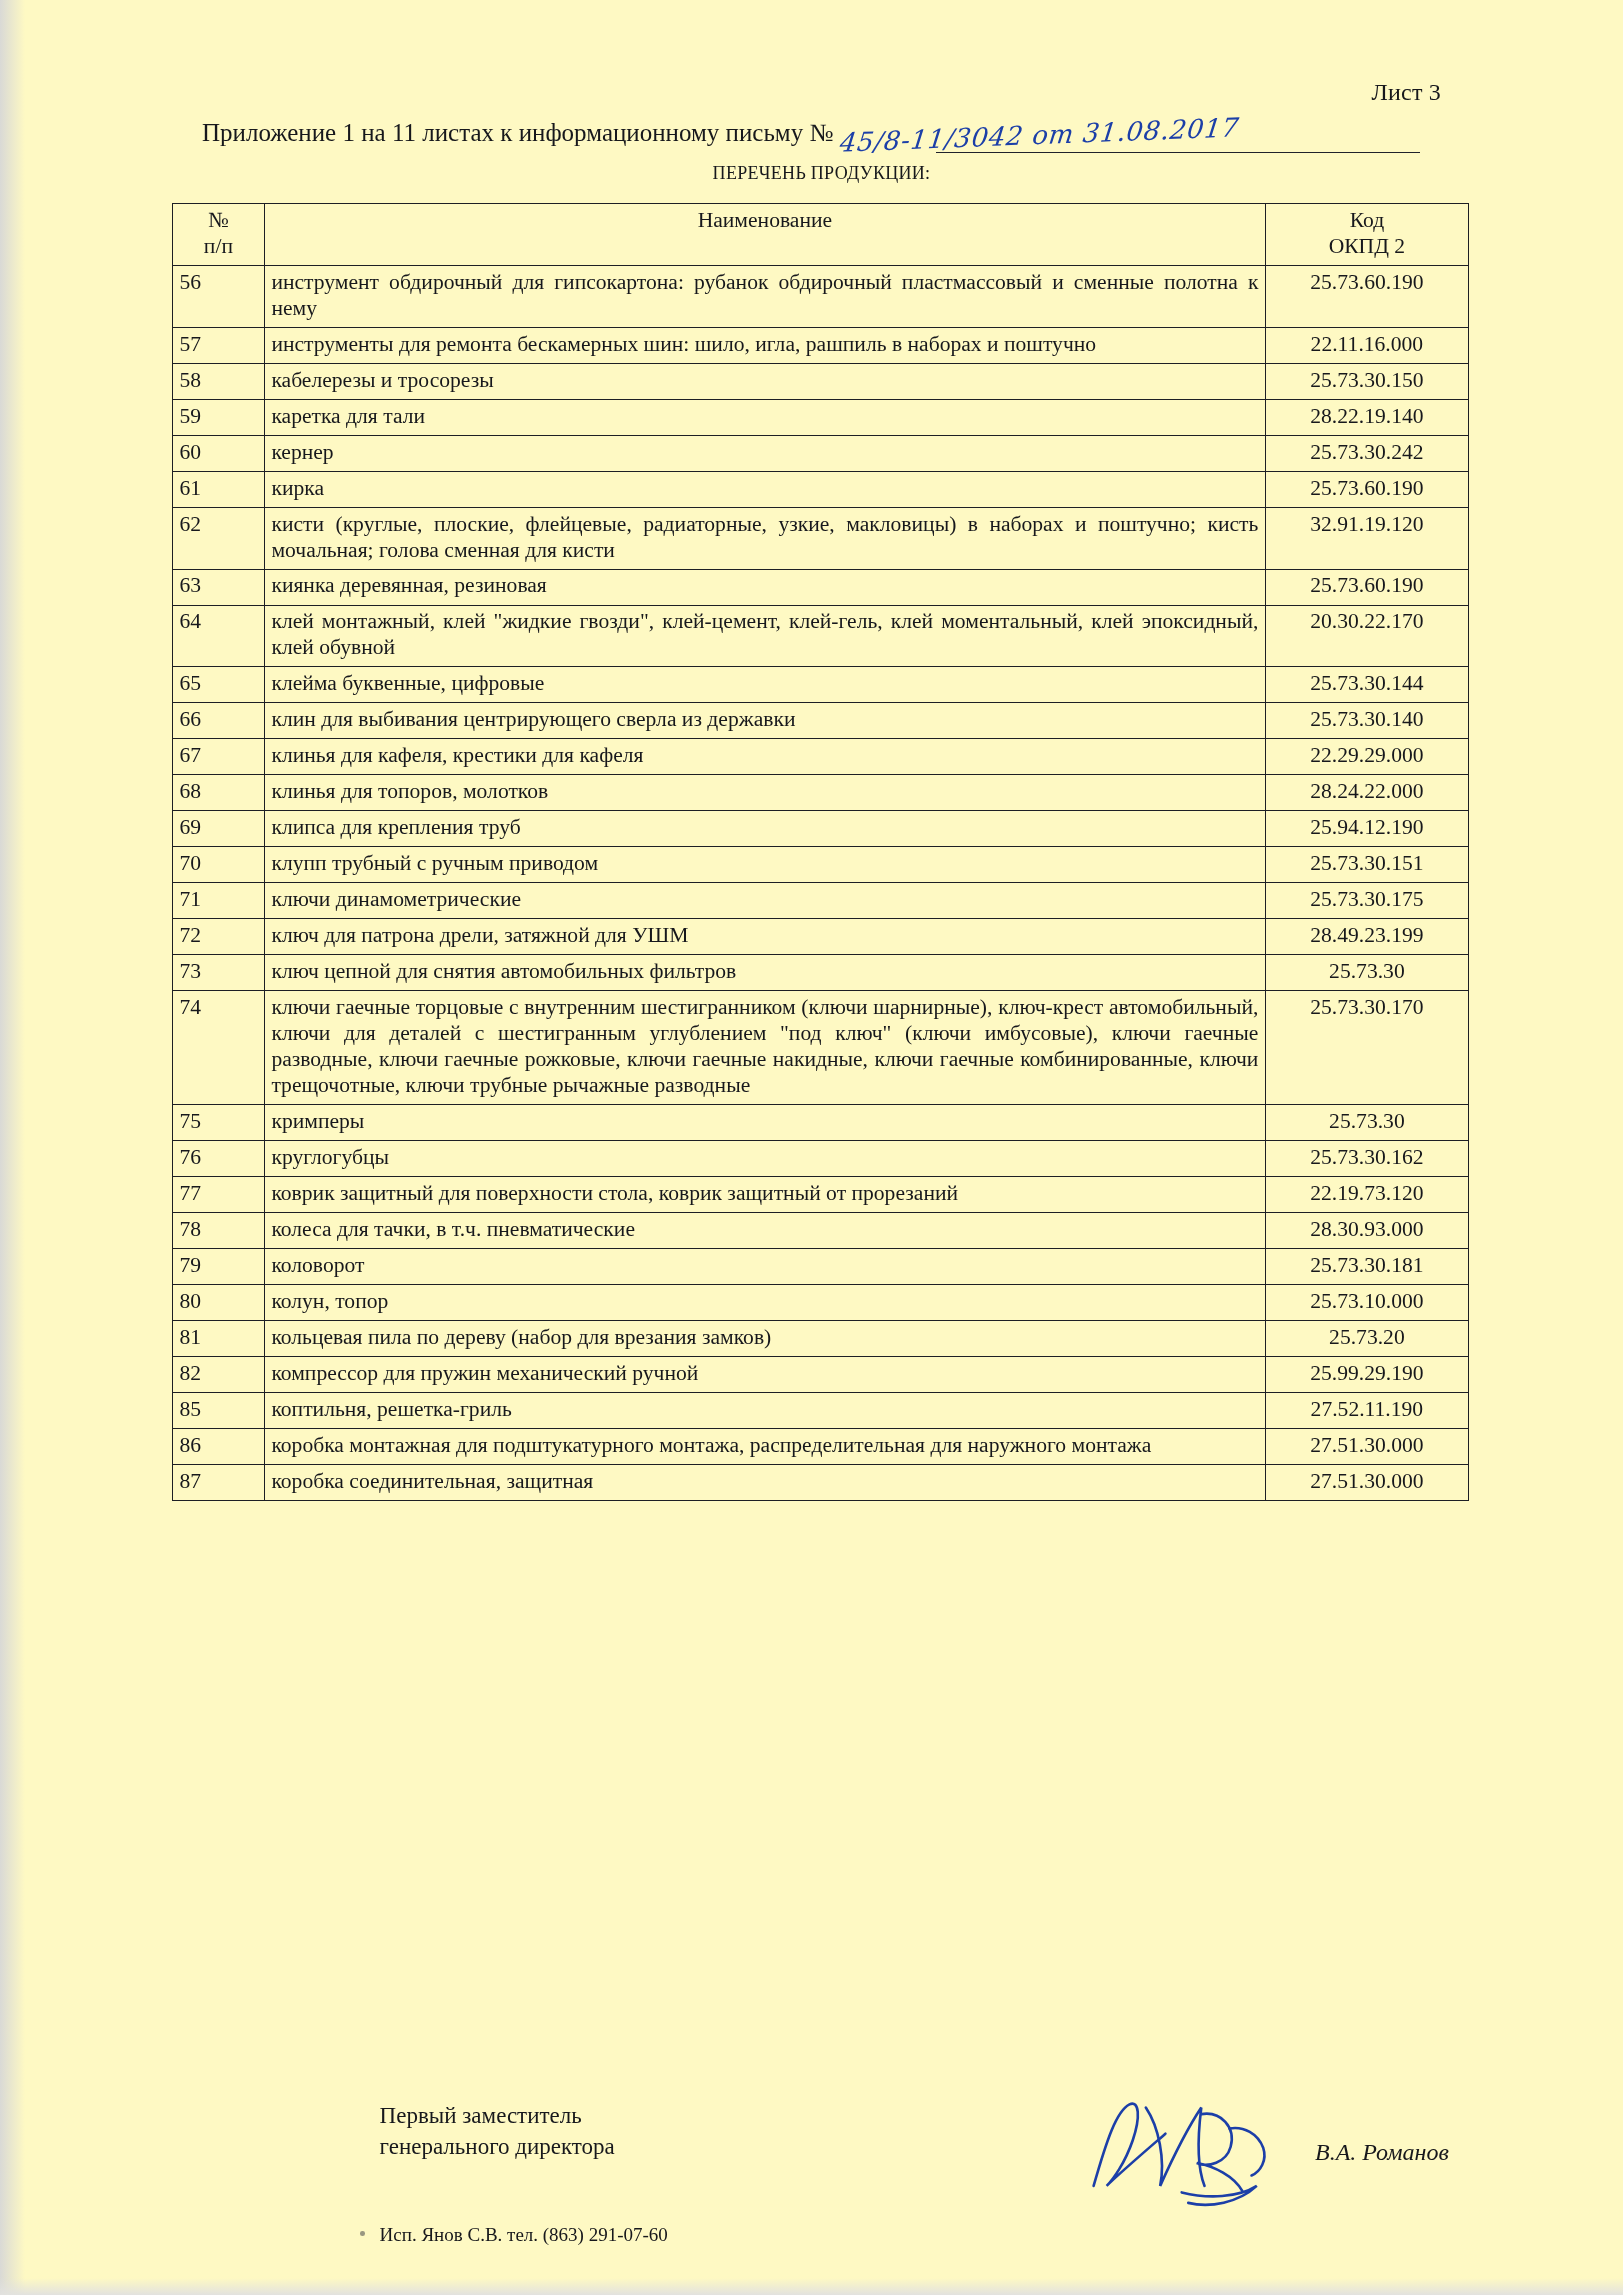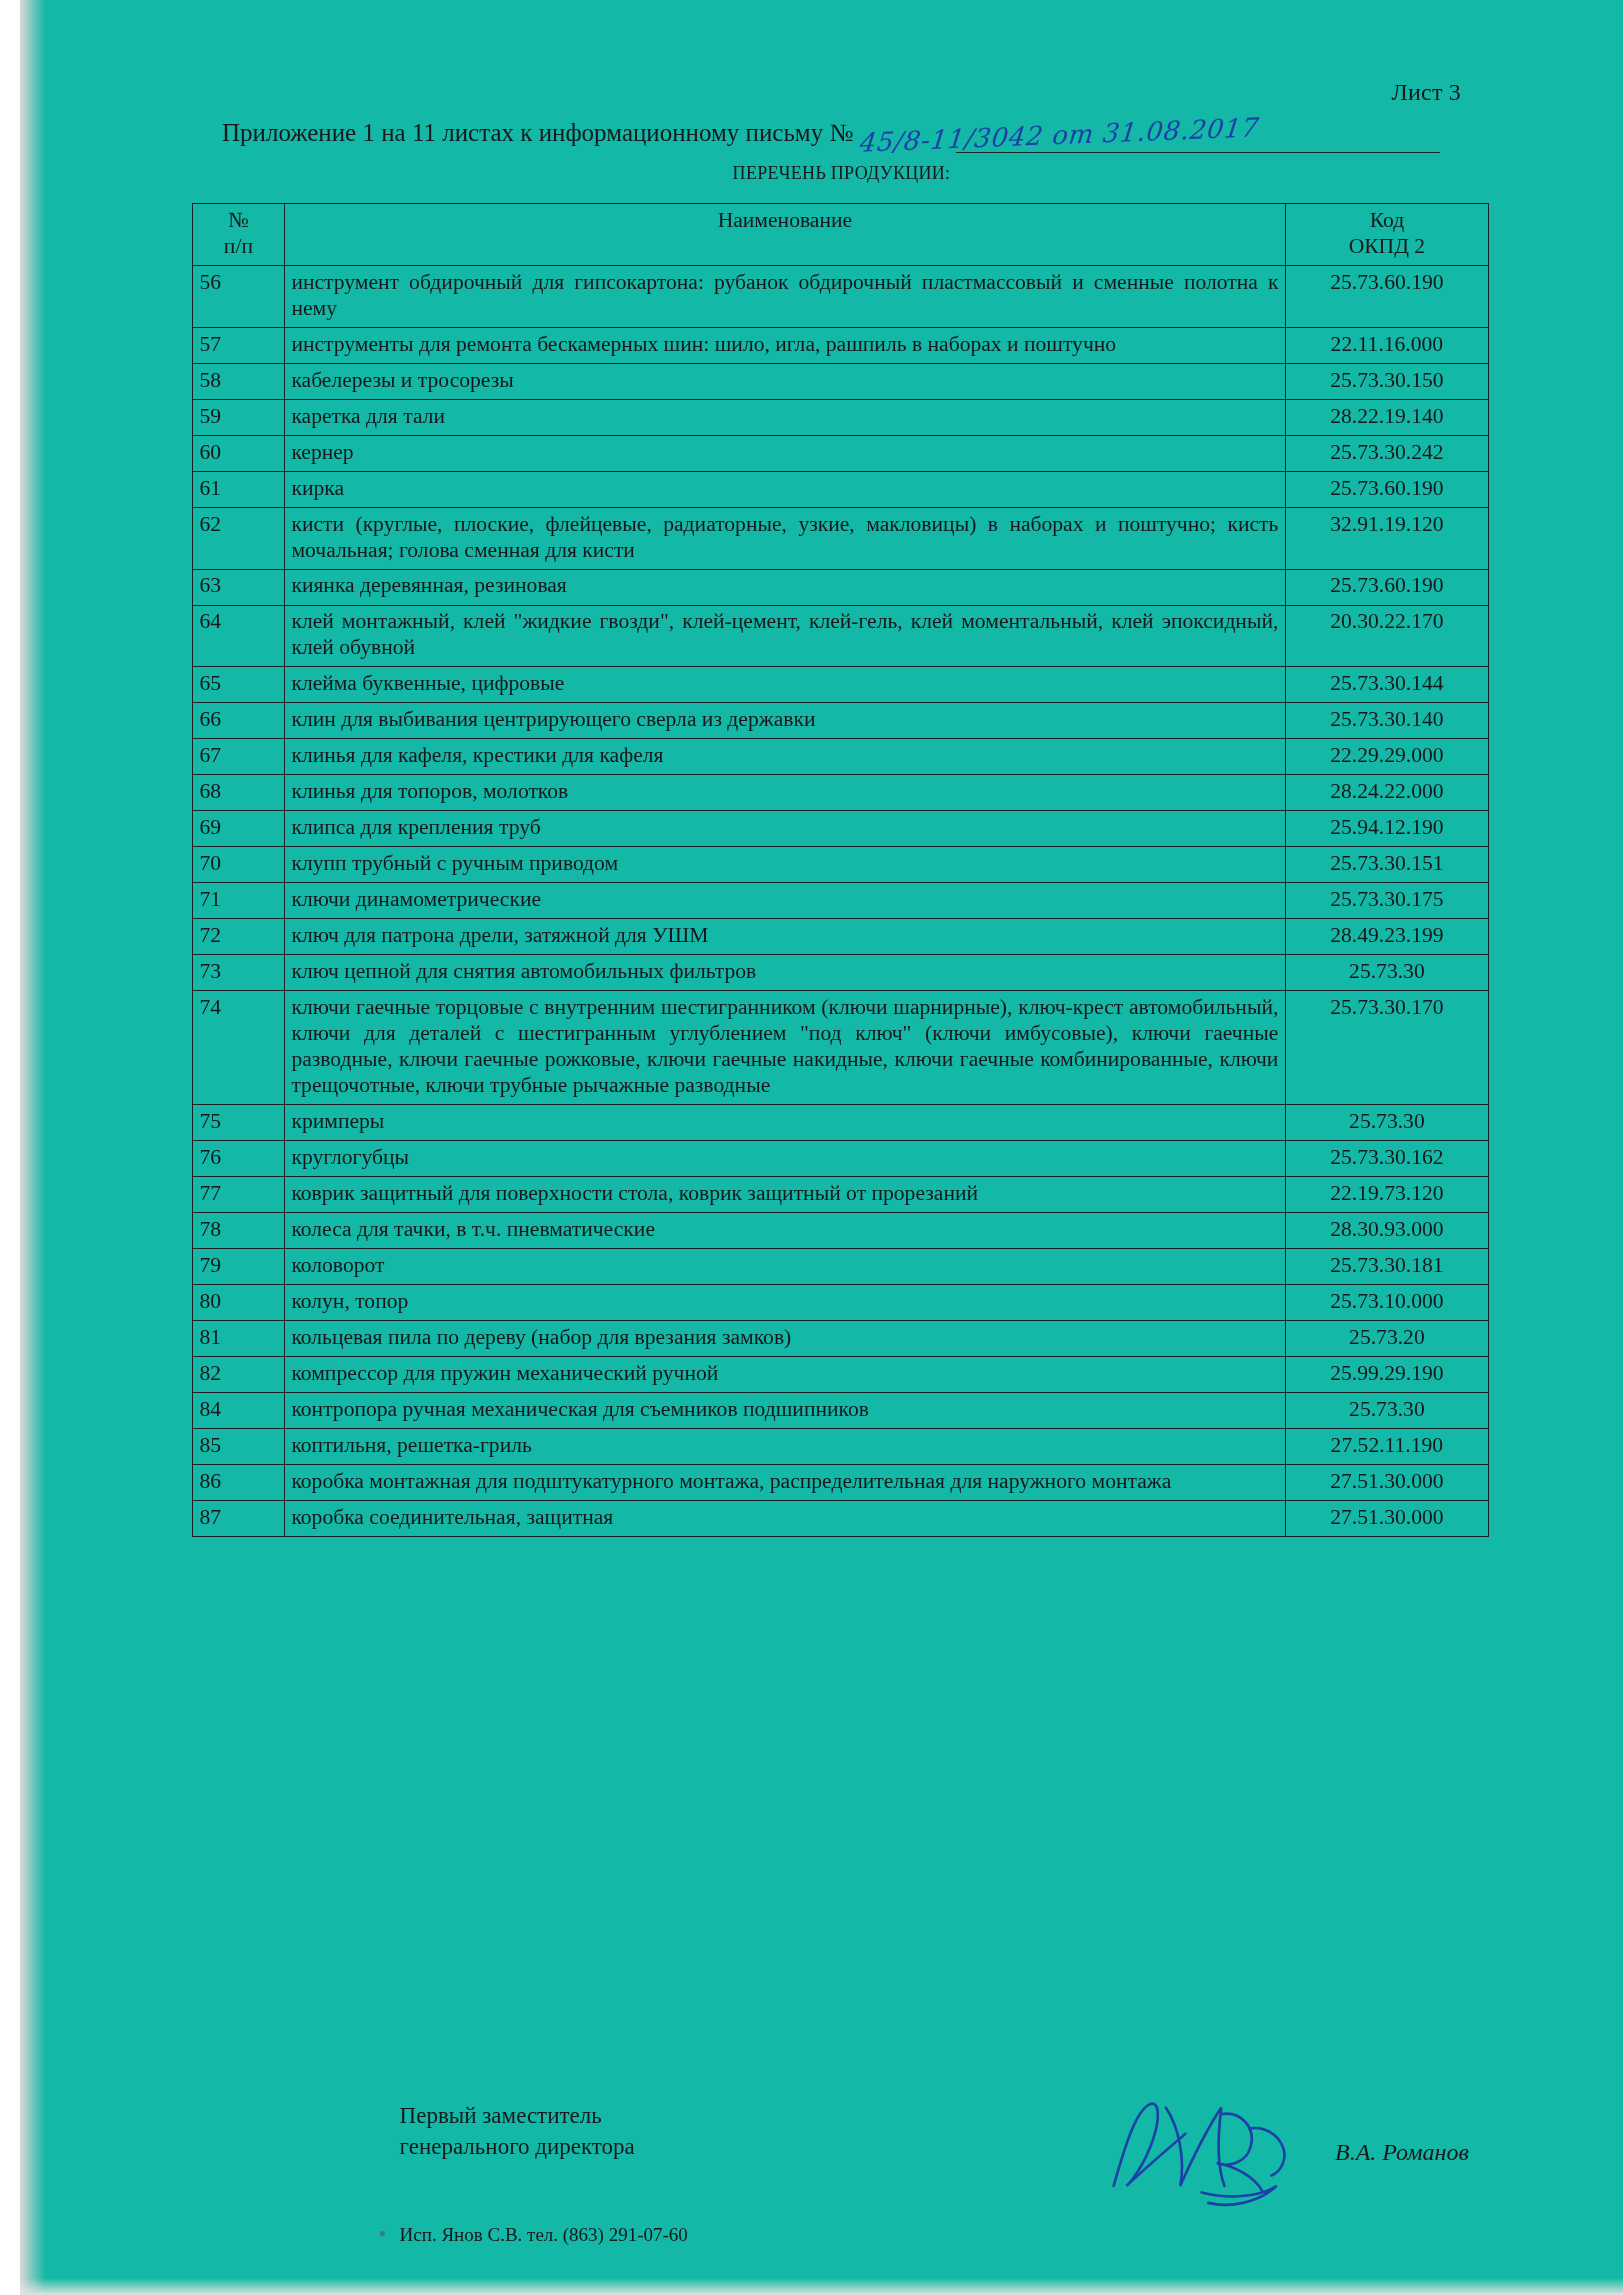--- a/index.html
+++ b/index.html
@@ -11,22 +11,21 @@
     width: 1623px;
     height: 2295px;
     position: relative;
     font-family: "Liberation Serif", serif;
     color: #17181c;
     overflow: hidden;
   }
   .page {
     position: absolute;
     inset: 0;
-    background: #14b8a6;
-    margin-left: 20px;
+    background: #fef9c3;
   }
   
   .scan-edge-left {
     position: absolute;
     left: 0; top: 0; bottom: 0;
     width: 25px;
     background: linear-gradient(to right, #d9d9d6, rgba(253,253,251,0));
     pointer-events: none;
   }
   .scan-edge-bottom {
@@ -341,25 +340,20 @@
             <td class="num">81</td>
             <td class="name">кольцевая пила по дереву (набор для врезания замков)</td>
             <td class="code">25.73.20</td>
           </tr>
           <tr>
             <td class="num">82</td>
             <td class="name">компрессор для пружин механический ручной</td>
             <td class="code">25.99.29.190</td>
           </tr>
           <tr>
-            <td class="num">84</td>
-            <td class="name">контропора ручная механическая для съемников подшипников</td>
-            <td class="code">25.73.30</td>
-          </tr>
-          <tr>
             <td class="num">85</td>
             <td class="name">коптильня, решетка-гриль</td>
             <td class="code">27.52.11.190</td>
           </tr>
           <tr>
             <td class="num">86</td>
             <td class="name">коробка монтажная для подштукатурного монтажа, распределительная для наружного монтажа</td>
             <td class="code">27.51.30.000</td>
           </tr>
           <tr>

